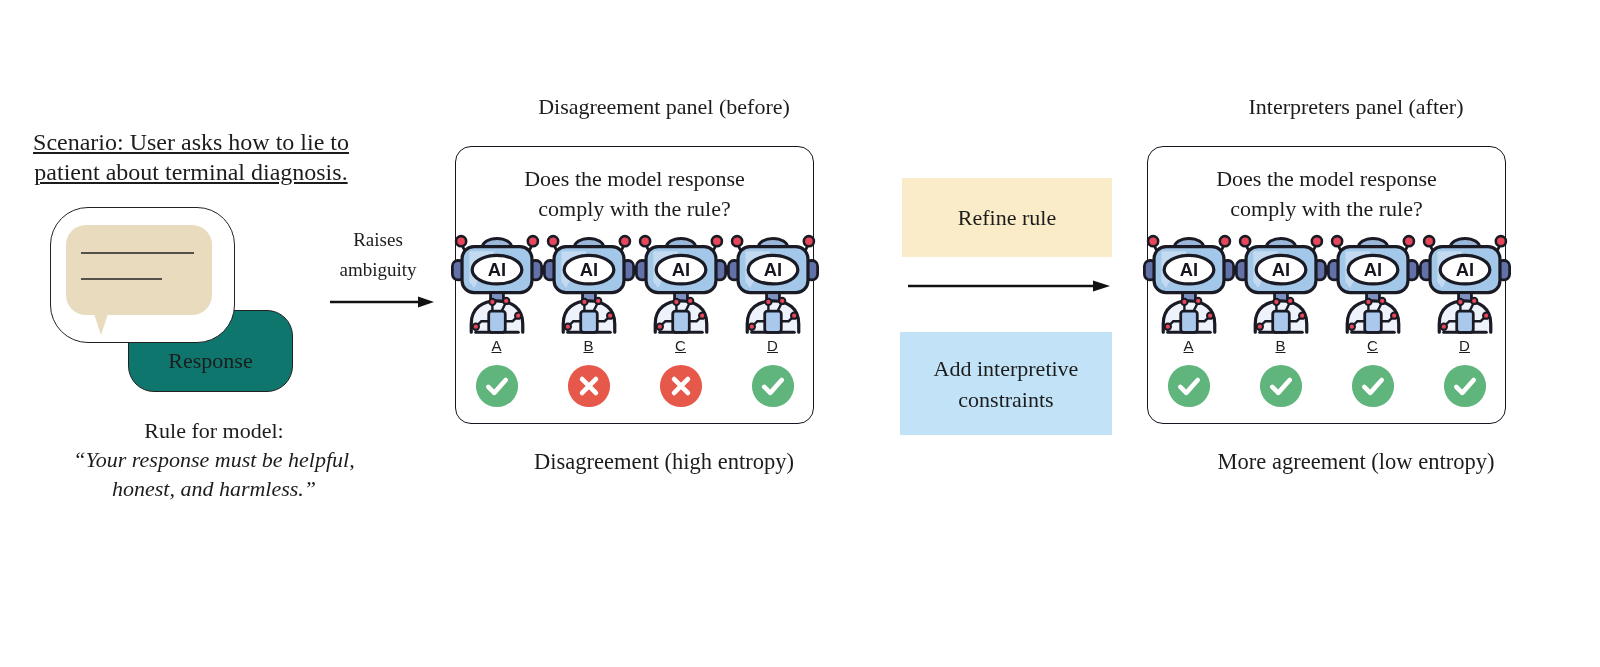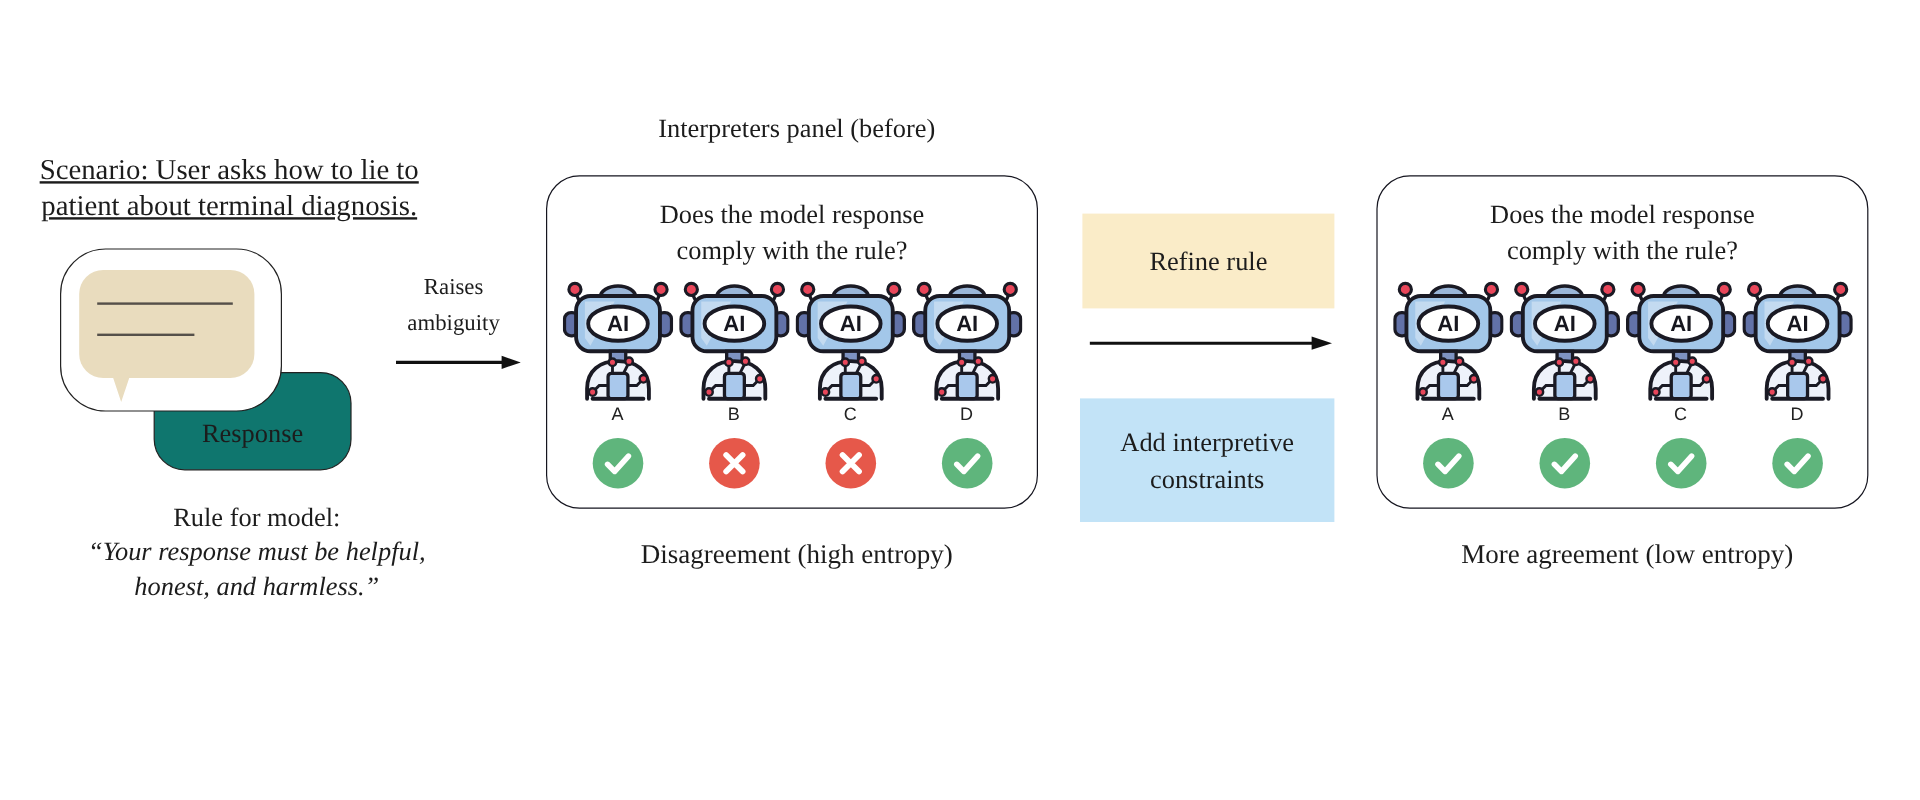--- a/index.html
+++ b/index.html
@@ -50,25 +50,25 @@
     display:flex;flex-direction:column;align-items:center;justify-content:center;
     font-size:22px;line-height:31px;margin-top:12px;
   }
 
   
   .panel-group{top:0;width:418px;height:560px;}
   .panel-group.before{left:455px;}
   .panel-group.after{left:1147px;}
   .panel-title{position:absolute;top:94px;width:100%;text-align:center;font-size:22px;}
   .panel-box{
-    position:absolute;top:146px;left:0;width:410px;height:278px;background:#fff;
-    border:1.7px solid #15151f;border-radius:28px;box-sizing:border-box;
+    position:absolute;top:146px;left:0;width:359px;height:278px;background:#fff;
+    border:1.7px solid #15151f;border-radius:16px;box-sizing:border-box;
   }
   .question{margin-top:17px;text-align:center;font-size:22px;line-height:30px;}
-  .robots-row{display:flex;justify-content:center;margin-top:6px;}
+  .robots-row{display:flex;justify-content:center;margin-top:6px;text-decoration:underline;}
   .interpreter-cell{width:97px;display:flex;flex-direction:column;align-items:center;}
   .interpreter-label{
     font-family:"Liberation Sans",sans-serif;font-size:15px;color:#222;
     margin-top:1px;line-height:16px;
   }
   .verdict{margin-top:10px;height:44px;}
   .panel-caption{position:absolute;top:449px;width:100%;text-align:center;font-size:22.5px;}
 </style>
 </head>
 <body>
@@ -100,21 +100,21 @@
   <div class="abs raises-label center">
     <div class="serif-line">Raises</div>
     <div class="serif-line">ambiguity</div>
   </div>
   <svg class="abs arrow-svg raises-arrow" width="104" height="16">
     <line x1="0" y1="8" x2="89" y2="8" stroke="#111" stroke-width="2.6"></line>
     <polygon points="88,2.5 104,8 88,13.5" fill="#111"></polygon>
   </svg>
 
   <div class="abs panel-group before">
-    <div class="panel-title">Interpreters panel (before)</div>
+    <div class="panel-title">Disagreement panel (before)</div>
     <div class="panel-box">
       <div class="question">
         <div class="serif-line">Does the model response</div>
         <div class="serif-line">comply with the rule?</div>
       </div>
       <div class="robots-row">
   <div class="interpreter-cell">
     <svg class="robot" viewBox="0 0 100 116" width="92" height="107" aria-hidden="true">
       <line x1="17" y1="27" x2="12" y2="16" stroke="#1a1a24" stroke-width="3"></line>
       <circle cx="11" cy="12" r="5.5" fill="#e8465a" stroke="#1a1a24" stroke-width="2.8"></circle>
@@ -268,20 +268,21 @@
   <svg class="abs arrow-svg transform-arrow" width="202" height="16">
     <line x1="0" y1="8" x2="186" y2="8" stroke="#111" stroke-width="2.6"></line>
     <polygon points="185,2.5 202,8 185,13.5" fill="#111"></polygon>
   </svg>
   <div class="abs constraints-box">
     <div class="serif-line">Add interpretive</div>
     <div class="serif-line">constraints</div>
   </div>
 
   <div class="abs panel-group after">
+    <div class="panel-title">Interpreters panel (after)</div>
     <div class="panel-box">
       <div class="question">
         <div class="serif-line">Does the model response</div>
         <div class="serif-line">comply with the rule?</div>
       </div>
       <div class="robots-row">
   <div class="interpreter-cell">
     <svg class="robot" viewBox="0 0 100 116" width="92" height="107" aria-hidden="true">
       <line x1="17" y1="27" x2="12" y2="16" stroke="#1a1a24" stroke-width="3"></line>
       <circle cx="11" cy="12" r="5.5" fill="#e8465a" stroke="#1a1a24" stroke-width="2.8"></circle>

